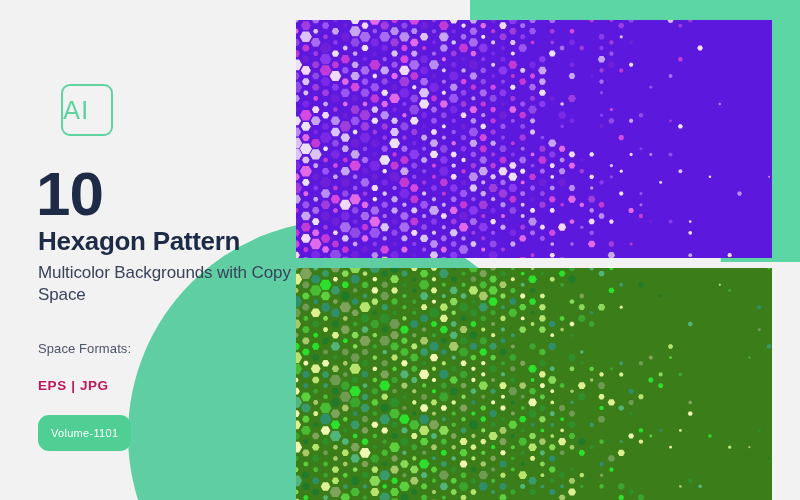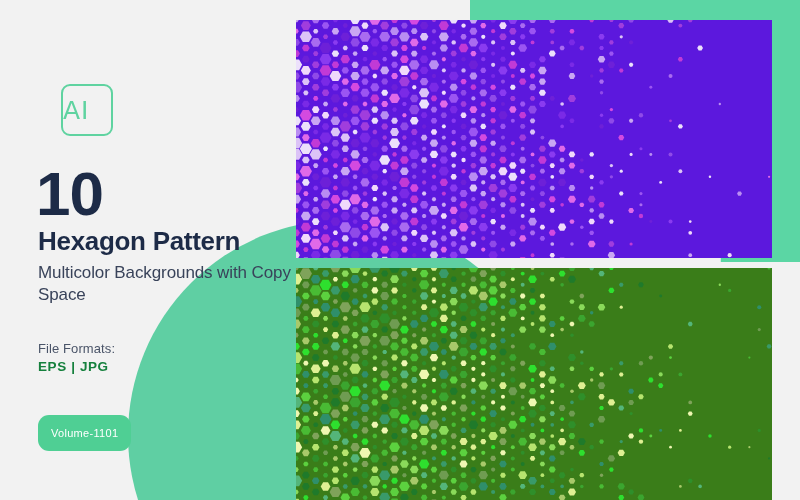--- a/index.html
+++ b/index.html
@@ -55,22 +55,22 @@
   }
   #subtitle{
     position:absolute;left:0;top:262px;width:260px;
     font-size:17px;color:#39435a;line-height:1.28;letter-spacing:-0.1px;
   }
   #formats-label{
     position:absolute;left:0;top:341px;
     font-size:13px;color:#4a5468;letter-spacing:0.1px;
   }
   #formats-value{
-    position:absolute;left:0;top:359px;
-    font-size:13.5px;font-weight:bold;color:#15803d;letter-spacing:0.6px;
+    position:absolute;left:0;top:378px;
+    font-size:13.5px;font-weight:bold;color:#be185d;letter-spacing:0.6px;
   }
   #volume-badge{
     position:absolute;left:0;top:415px;height:36px;
     background:#4fcf94;border-radius:11px;
     display:flex;align-items:center;padding:0 13px;
   }
   #volume-badge-label{
     font-size:11px;color:#ffffff;letter-spacing:0.3px;line-height:1;
   }
 
@@ -92,21 +92,21 @@
   <div id="info">
 
     <div id="ai-badge" style="border-color: rgb(95, 211, 160);">
       <span id="ai-badge-label" style="color: rgb(95, 211, 160);">AI</span>
     </div>
 
     <div id="count" style="color: rgb(29, 43, 71);">10</div>
     <div id="title" style="color: rgb(29, 43, 71);">Hexagon Pattern</div>
     <div id="subtitle">Multicolor Backgrounds with Copy Space</div>
 
-    <div id="formats-label">File Formats:</div>
+    <div id="formats-label">Space Formats:</div>
     <div id="formats-value">EPS  |  JPG</div>
 
     <div id="volume-badge" style="background: rgb(79, 207, 148);">
       <span id="volume-badge-label" style="color: rgb(255, 255, 255);">Volume-1101</span>
     </div>
 
   </div>
 
   <div class="panel" id="panel-purple" style="background: rgb(92, 24, 221);">
       <svg viewBox="0 0 476 238" preserveAspectRatio="none">

